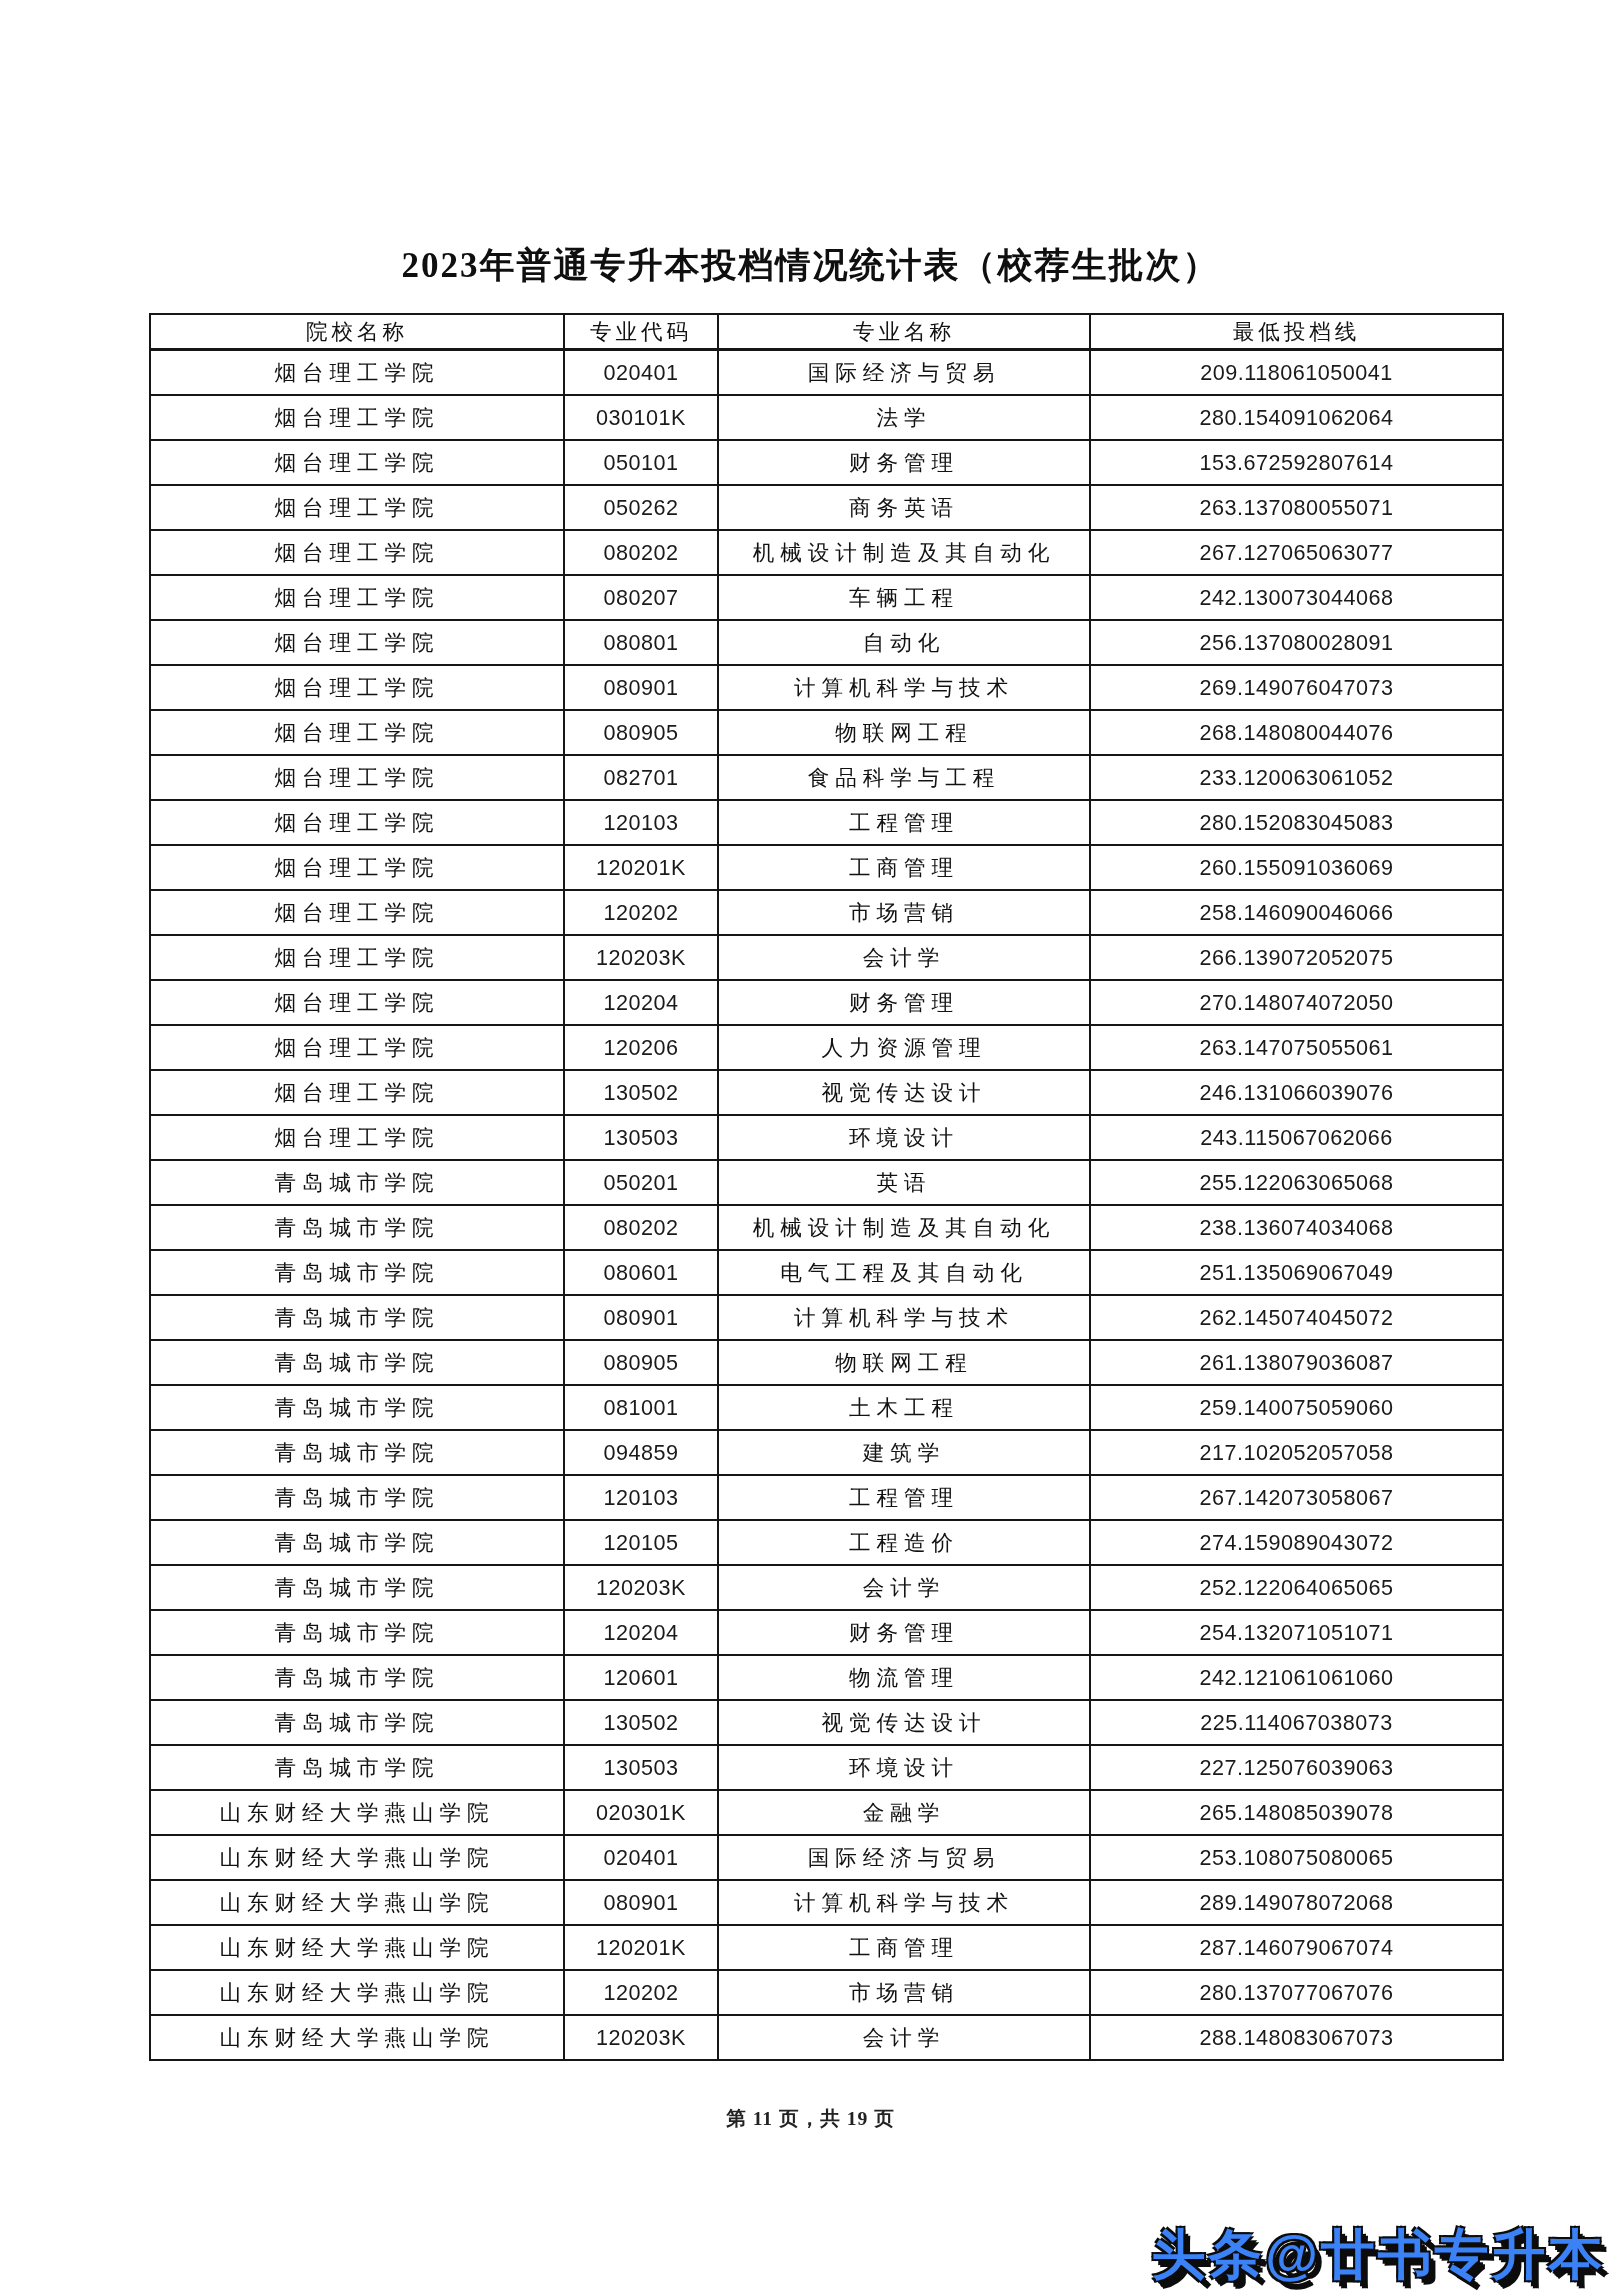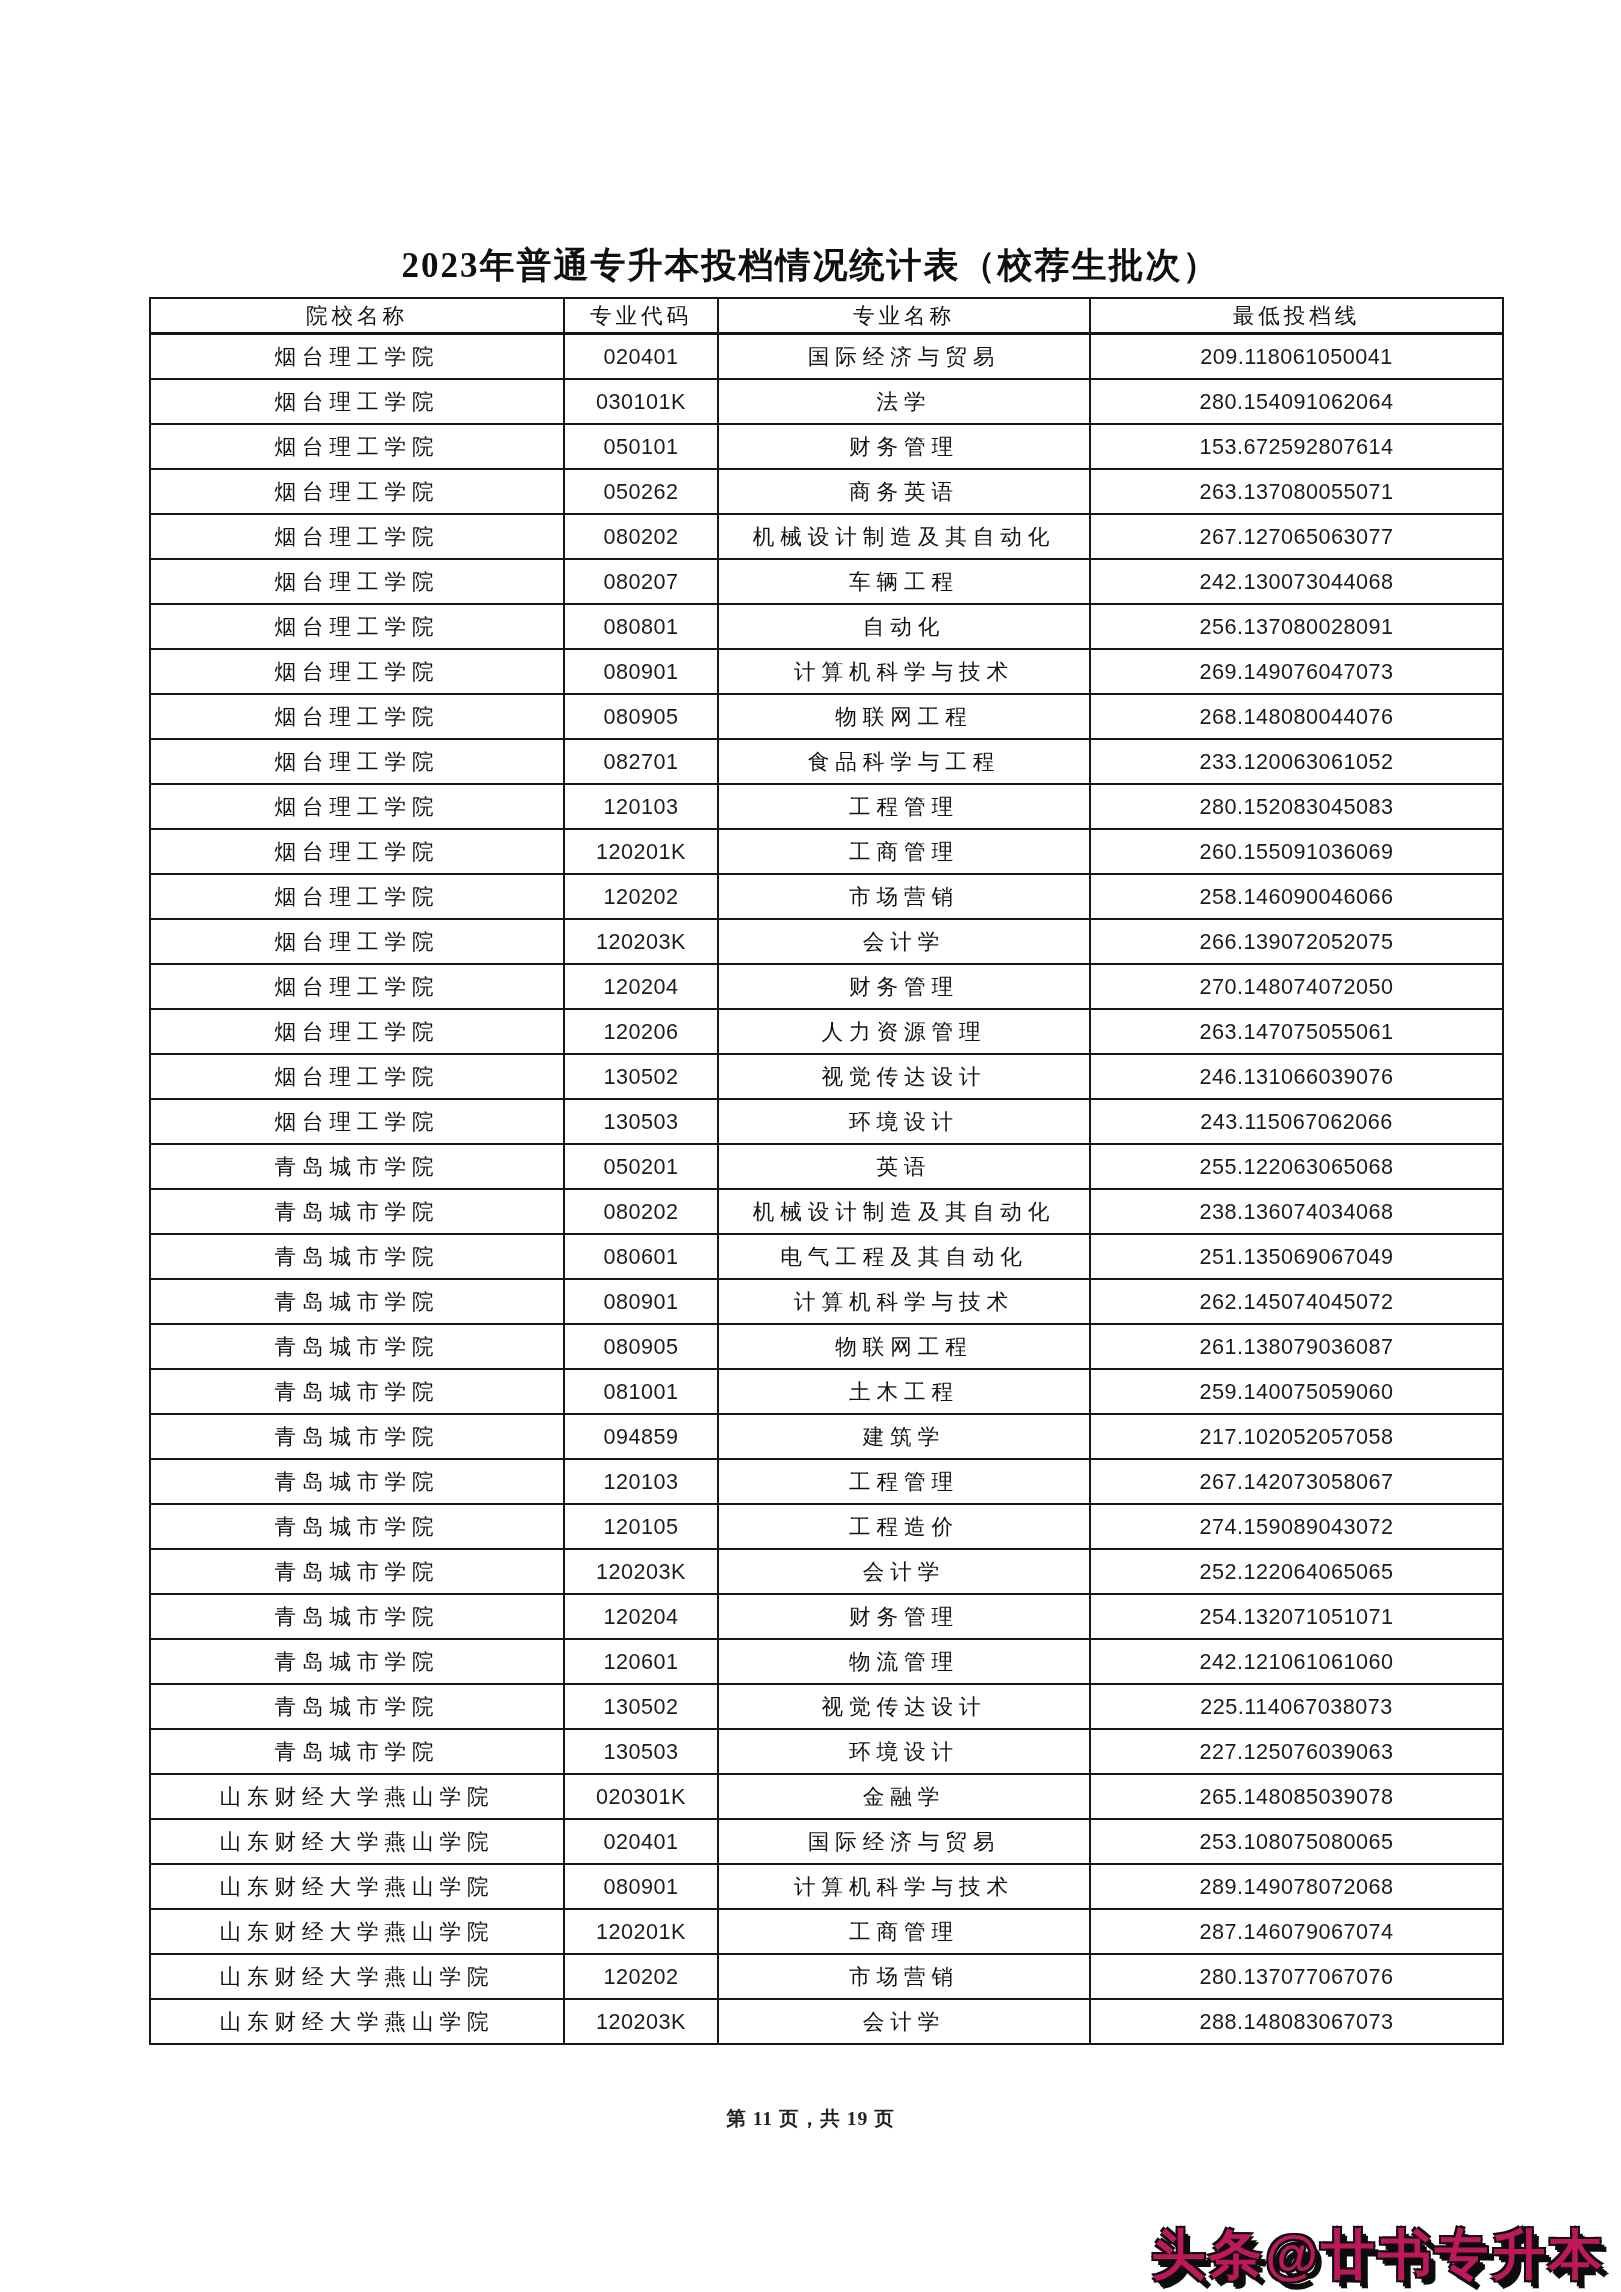--- a/index.html
+++ b/index.html
@@ -17,21 +17,21 @@
   }
   .sheet {
     position: absolute;
     left: 134px;
     top: 0;
     width: 1353px;
   }
   .doc-title {
     margin: 0;
     padding-top: 242px;
-    padding-bottom: 8px;
+    padding-bottom: 24px;
     text-align: center;
     font-size: 35px;
     font-weight: 700;
     letter-spacing: 2px;
     white-space: nowrap;
     color: #0f0f0f;
   }
   table.score-table {
     width: 100%;
     border-collapse: collapse;
@@ -81,21 +81,21 @@
   }
   .watermark {
     position: absolute;
     top: 2219px;
     right: 15.7px;
     font-family: "Liberation Sans", "DejaVu Sans", sans-serif;
     font-size: 54px;
     font-weight: 700;
     letter-spacing: 2.9px;
     white-space: nowrap;
-    color: #be185d;
+    color: #3b82f6;
     text-shadow:
       -2px -2px 0 #0c0c0c,
        2px -2px 0 #0c0c0c,
       -2px  2px 0 #0c0c0c,
        2px  2px 0 #0c0c0c,
        4.9px  5.9px 0 #0c0c0c,
        6.9px  7.8px 0 #0c0c0c;
   }
 </style>
 </head>

